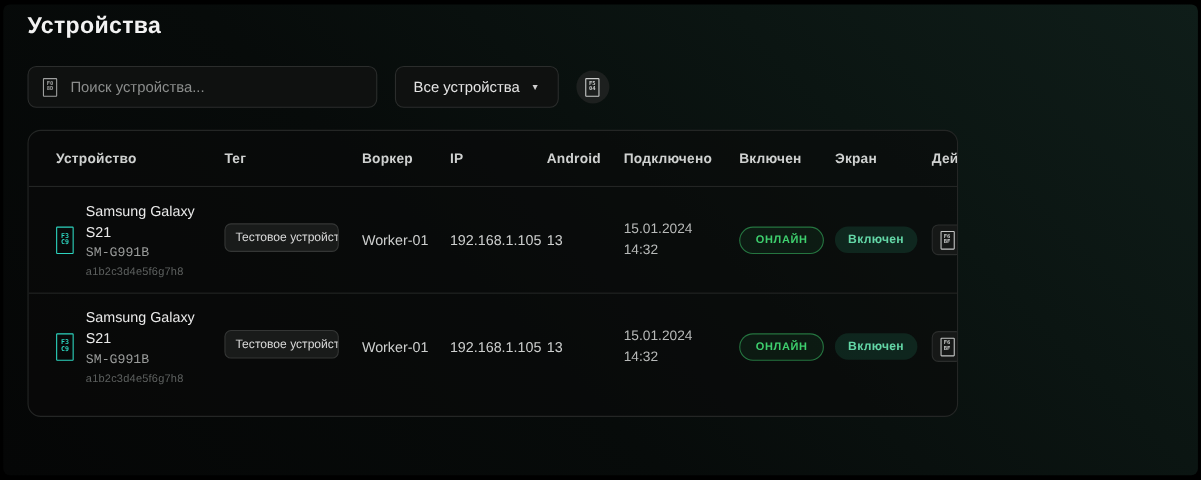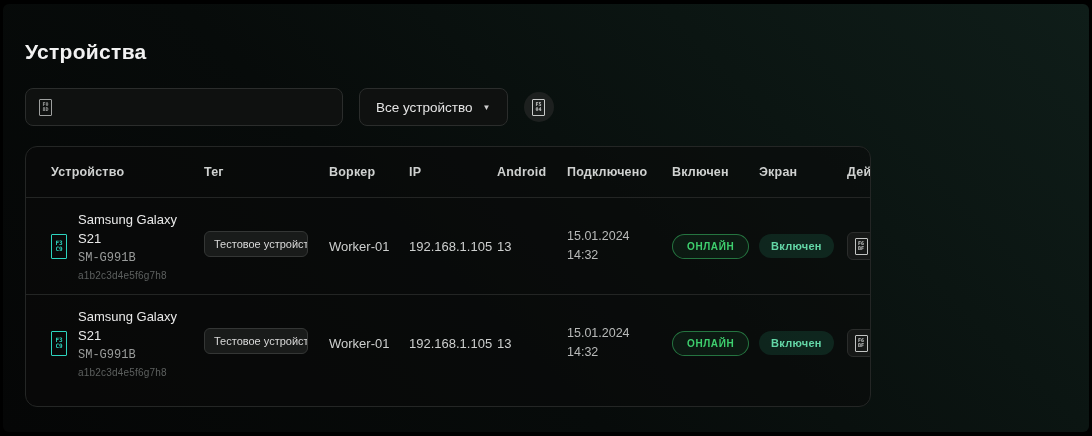--- a/index.html
+++ b/index.html
@@ -4,21 +4,21 @@
 <style>
   * { margin:0; padding:0; box-sizing:border-box; }
   html,body { width:1092px; height:436px; background:#000; overflow:hidden; }
   body { font-family:"Liberation Sans","DejaVu Sans",sans-serif; }
 
   .screen { width:1092px; height:436px; padding:4px 3px; background:#000; }
   .app {
     width:100%; height:100%;
     border-radius:6px;
     background:linear-gradient(225deg,#0f1d19 0%,#0b1512 28%,#070b0a 60%,#050606 100%);
-    padding:32px 22px;
+    padding:4px 22px;
     overflow:hidden;
   }
 
   .page-title { color:#f2f2f2; font-size:21px; font-weight:700; letter-spacing:.3px; margin:4px 0 24px 0; }
 
   
   .toolbar { display:flex; align-items:center; gap:16px; margin-bottom:20px; }
   .search-box {
     display:flex; align-items:center; gap:12px;
     width:318px; height:38px; padding:0 13px;
@@ -112,24 +112,25 @@
   <div class="app">
 
     <h1 class="page-title">Устройства</h1>
 
     <div class="toolbar">
       <div class="search-box">
         <span class="tofu sm" style="color:#9ea09f">
           <span>F0</span>
             <span>8D</span>
         </span>
+        <input type="text" placeholder="Поиск устройства..." style="">
       </div>
 
       <button class="filter-btn">
-        <span>Все устройство</span>
+        <span>Все устройства</span>
         <span class="chev">▼</span>
       </button>
 
       <button class="refresh-btn">
         <span class="tofu md">
           <span>F5</span>
             <span>04</span>
         </span>
       </button>
     </div>

